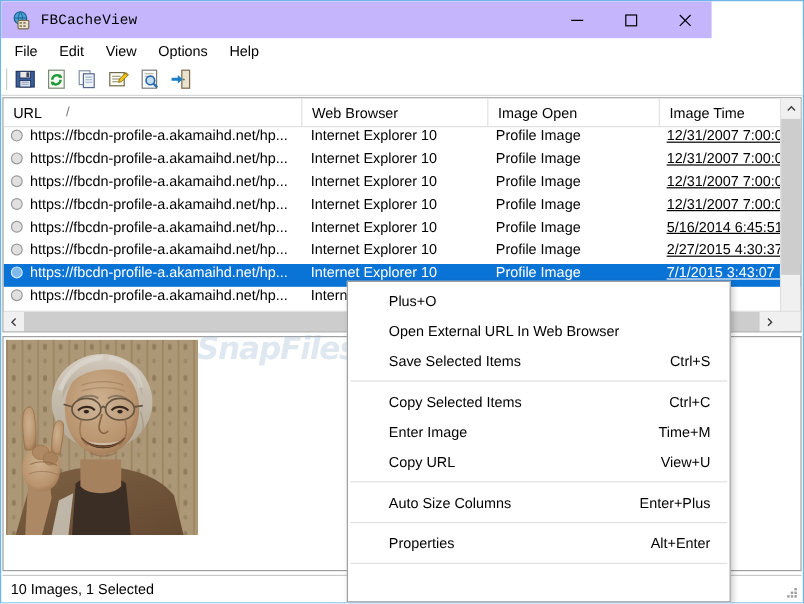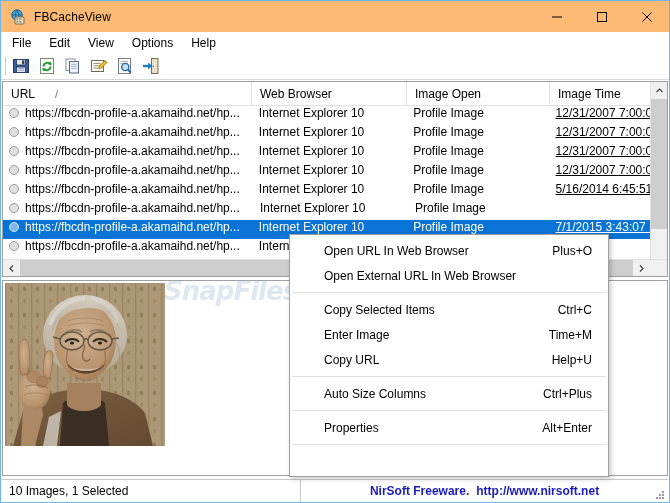--- a/index.html
+++ b/index.html
@@ -13,23 +13,23 @@
     position: relative;
     width: 670px; height: 503px;
     background: #ffffff;
     border: 1px solid #6fb6e8;
     overflow: hidden;
   }
 
   
   #titlebar {
     position: absolute; left: 0; top: 0;
-    width: 668px; height: 31px;
-    background: #fdba74;
-    display: flex; align-items: center;
+    width: 592px; height: 31px;
+    background: #c4b5fd;
+    display: flex; align-items: center; font-family: Liberation Mono, monospace;
   }
   #app-icon {
     width: 16px; height: 16px; margin-left: 9px; margin-right: 8px;
     position: relative; flex: none;
   }
   #title-text {
     font-size: 12px; color: #000000; letter-spacing: .1px;
   }
   #win-controls {
     position: absolute; right: 0; top: 0; height: 31px;
@@ -417,20 +417,21 @@
         <div class="cell c-type">Profile Image</div>
         <div class="cell c-time">5/16/2014 6:45:51</div>
       </div>
       <div class="row">
         <div class="cell c-url">
             <span class="bullet"></span>
             <span>https://fbcdn-profile-a.akamaihd.net/hp...</span>
           </div>
         <div class="cell c-wb">Internet Explorer 10</div>
         <div class="cell c-type">Profile Image</div>
+        <div class="cell c-time">2/27/2015 4:30:37</div>
       </div>
       <div class="row selected">
         <div class="cell c-url">
             <span class="bullet"></span>
             <span>https://fbcdn-profile-a.akamaihd.net/hp...</span>
           </div>
         <div class="cell c-wb">Internet Explorer 10</div>
         <div class="cell c-type">Profile Image</div>
         <div class="cell c-time">7/1/2015 3:43:07 P</div>
       </div>
@@ -591,48 +592,51 @@
           <rect x="2" y="8" width="2" height="2"></rect>
             <rect x="5" y="8" width="2" height="2"></rect>
             <rect x="8" y="8" width="2" height="2"></rect>
         </g>
       </svg>
     </div>
   </div>
 
   <div id="ctxmenu">
     <div class="ctx-item">
-      <span class="lbl">Open URL In Web Browser</span>
       <span class="accel">Plus+O</span>
     </div>
     <div class="ctx-item">
       <span class="lbl">Open External URL In Web Browser</span>
       <span class="accel"></span>
     </div>
+    <div class="ctx-item">
+      <span class="lbl">Save Selected Items</span>
+      <span class="accel">Ctrl+S</span>
+    </div>
 
     <div class="ctx-sep"></div>
 
     <div class="ctx-item">
       <span class="lbl">Copy Selected Items</span>
       <span class="accel">Ctrl+C</span>
     </div>
     <div class="ctx-item">
       <span class="lbl">Enter Image</span>
       <span class="accel">Time+M</span>
     </div>
     <div class="ctx-item">
       <span class="lbl">Copy URL</span>
-      <span class="accel">Help+U</span>
+      <span class="accel">View+U</span>
     </div>
 
     <div class="ctx-sep"></div>
 
     <div class="ctx-item">
       <span class="lbl">Auto Size Columns</span>
-      <span class="accel">Ctrl+Plus</span>
+      <span class="accel">Enter+Plus</span>
     </div>
 
     <div class="ctx-sep"></div>
 
     <div class="ctx-item">
       <span class="lbl">Properties</span>
       <span class="accel">Alt+Enter</span>
     </div>
 
     <div class="ctx-sep"></div>

